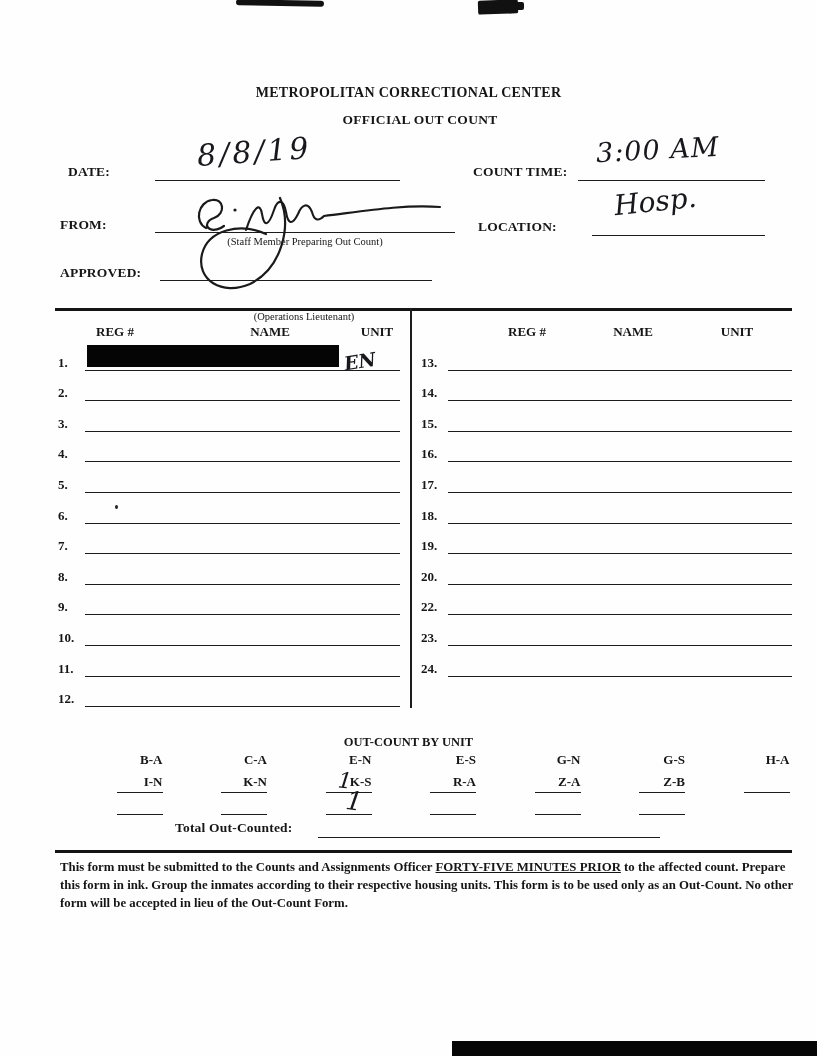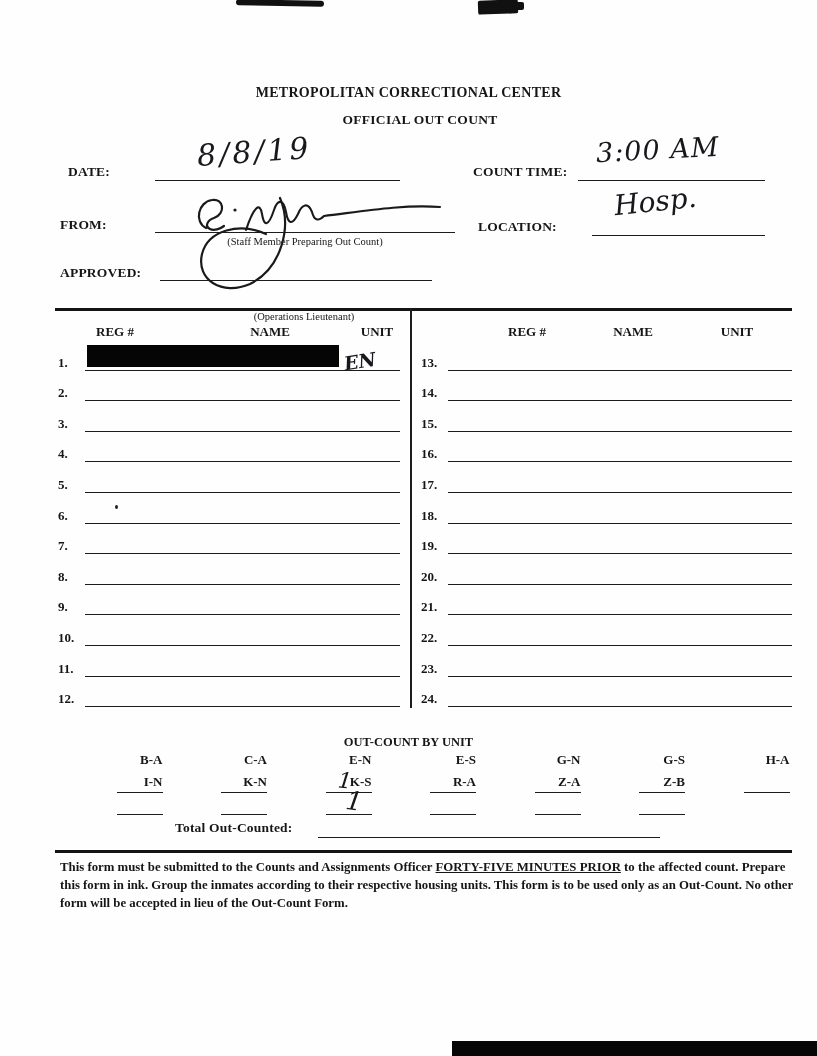--- a/index.html
+++ b/index.html
@@ -203,24 +203,20 @@
         </div>
         <div class="trow">
           <span class="rownum">19.</span>
           <div class="rline"></div>
         </div>
         <div class="trow">
           <span class="rownum">20.</span>
           <div class="rline"></div>
         </div>
         <div class="trow">
-          <span class="rownum">21.</span>
-          <div class="rline"></div>
-        </div>
-        <div class="trow">
           <span class="rownum">22.</span>
           <div class="rline"></div>
         </div>
         <div class="trow">
           <span class="rownum">23.</span>
           <div class="rline"></div>
         </div>
         <div class="trow">
           <span class="rownum">24.</span>
           <div class="rline"></div>

